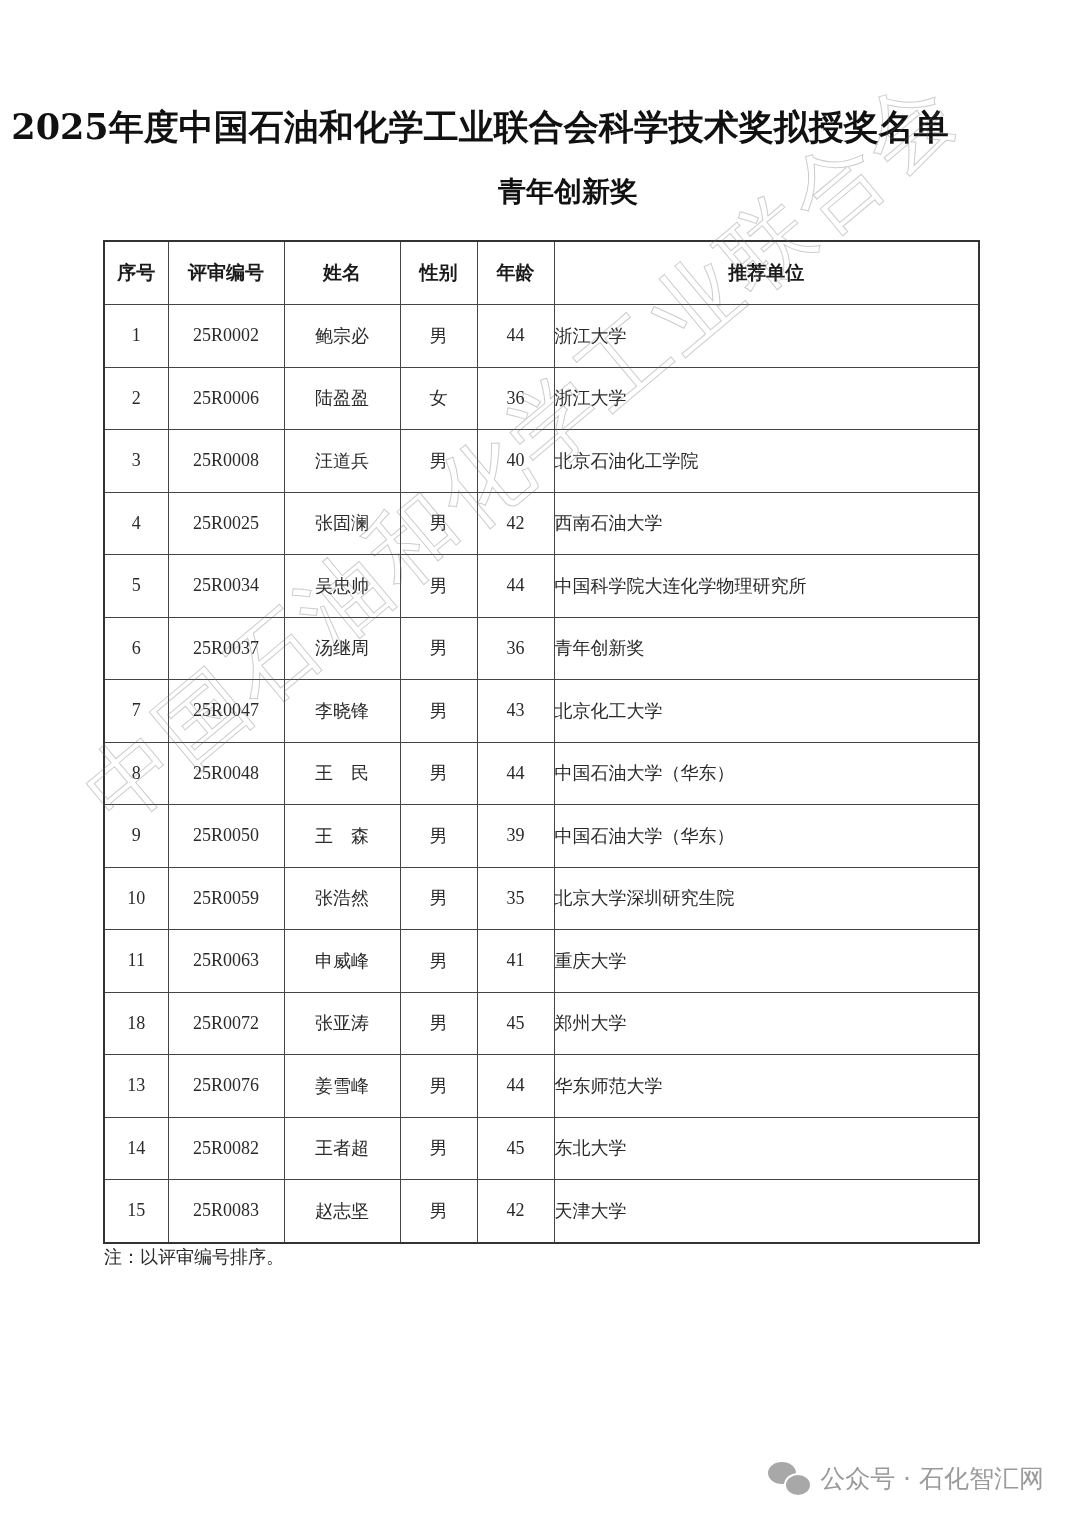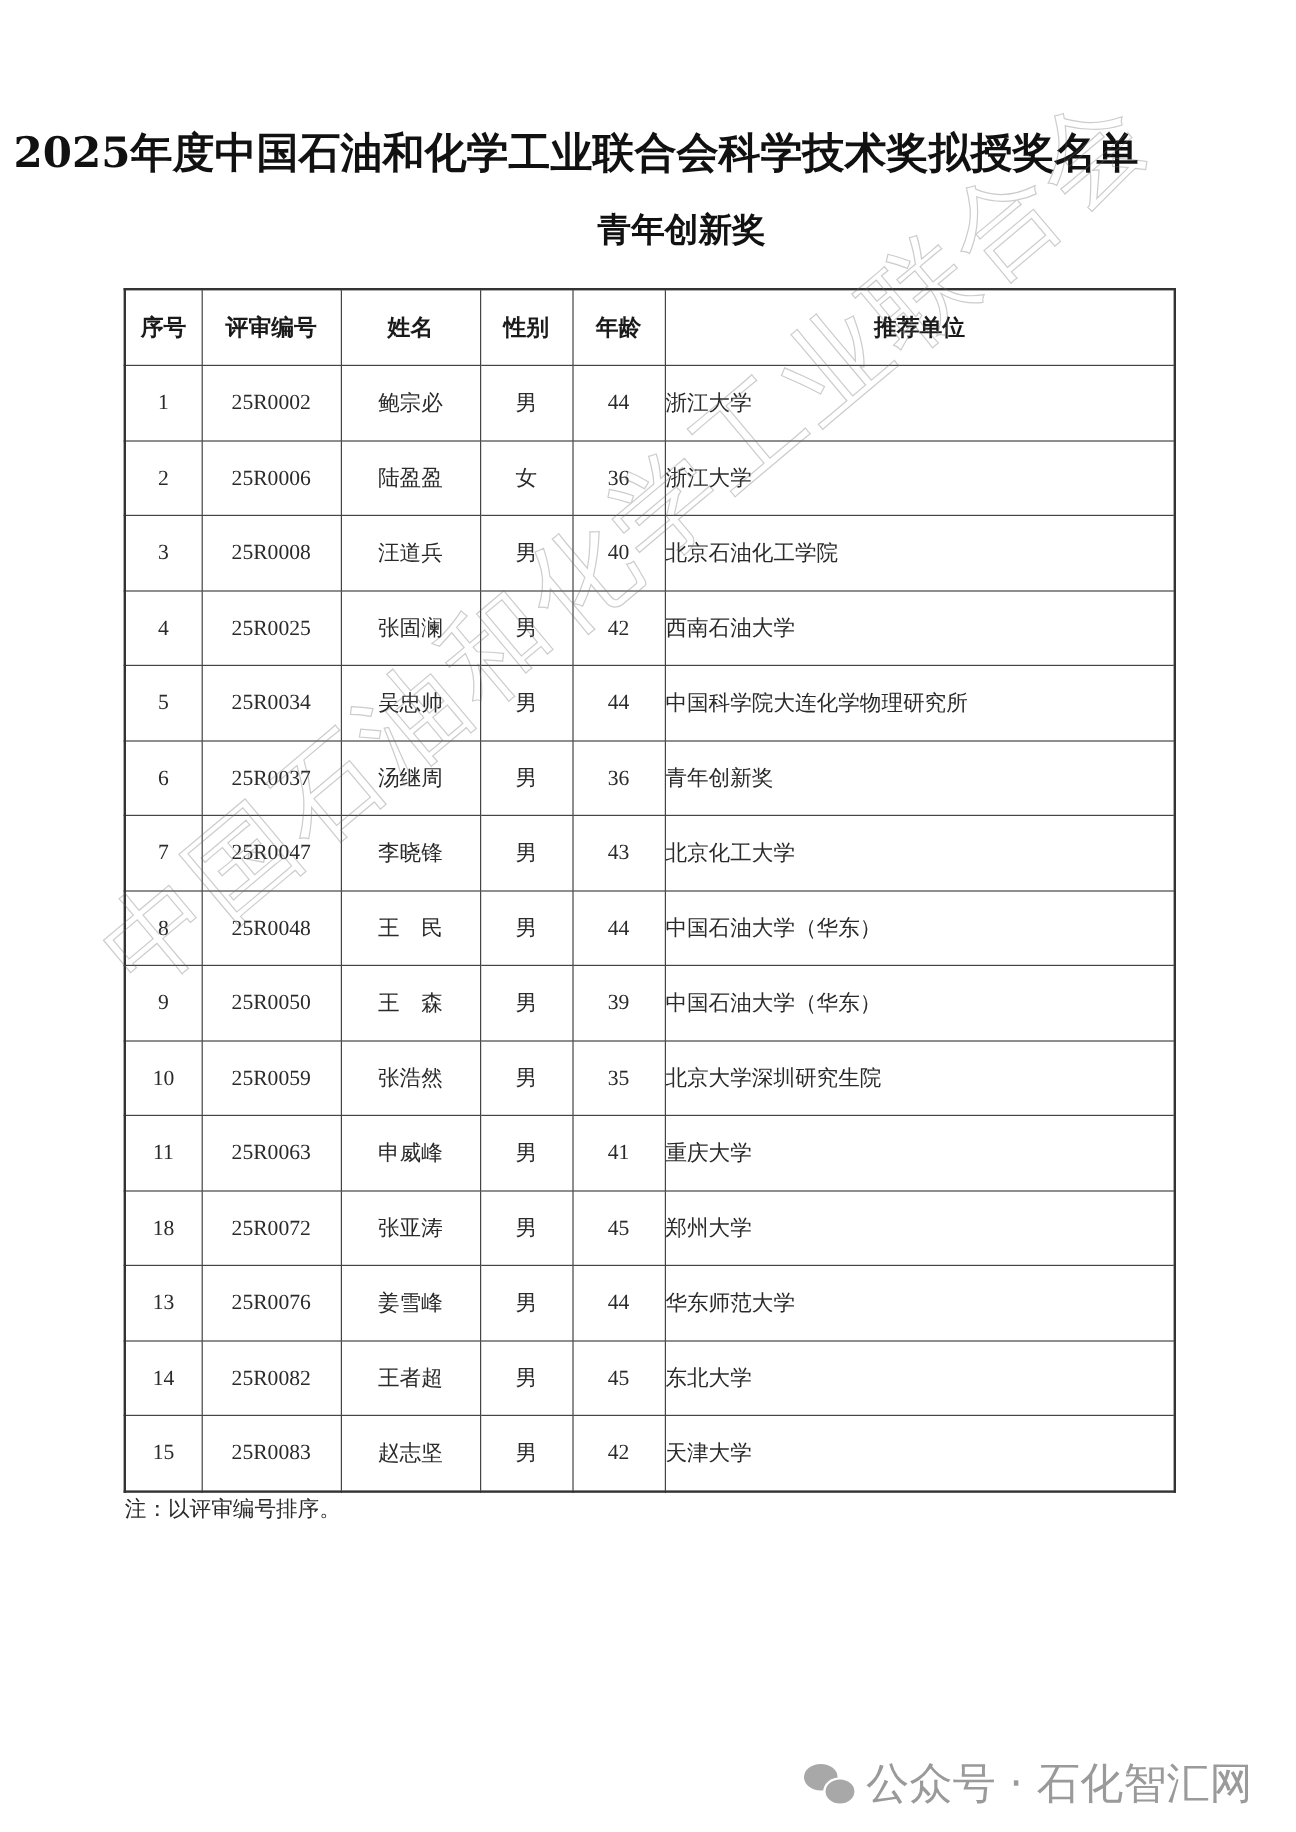--- a/index.html
+++ b/index.html
@@ -101,24 +101,24 @@
       font-family: "DejaVu Sans", "Liberation Sans", sans-serif;
       font-weight: 200;
       -webkit-text-stroke: 1px rgba(110,110,110,0.35);
       color: transparent;
     }
     .footer-mark {
       position: absolute;
       right: 36px;
       top: 1462px;
       display: flex;
-      align-items: center;
+      align-items: flex-start;
       gap: 10px;
       color: #9a9a9a;
-      font-size: 36px;
+      font-size: 25px;
       font-family: "DejaVu Sans", "Liberation Sans", sans-serif;
     }
     .wechat-icon {
       width: 42px;
       height: 34px;
       position: relative;
     }
     .wechat-icon .b1 {
       position: absolute;
       left: 0; top: 0;

